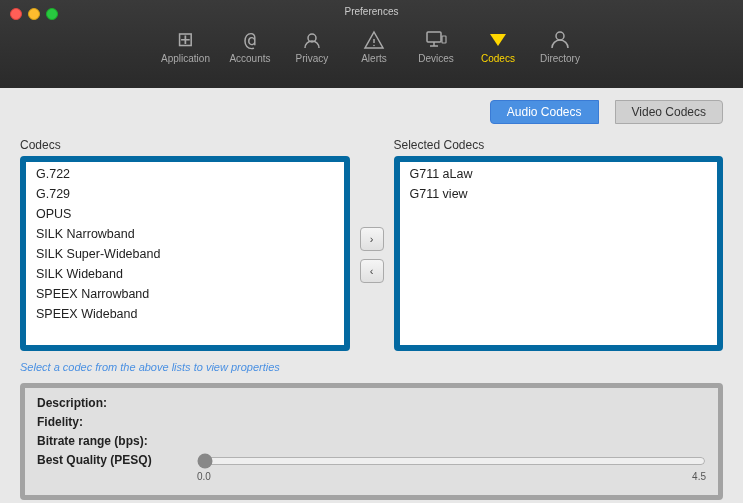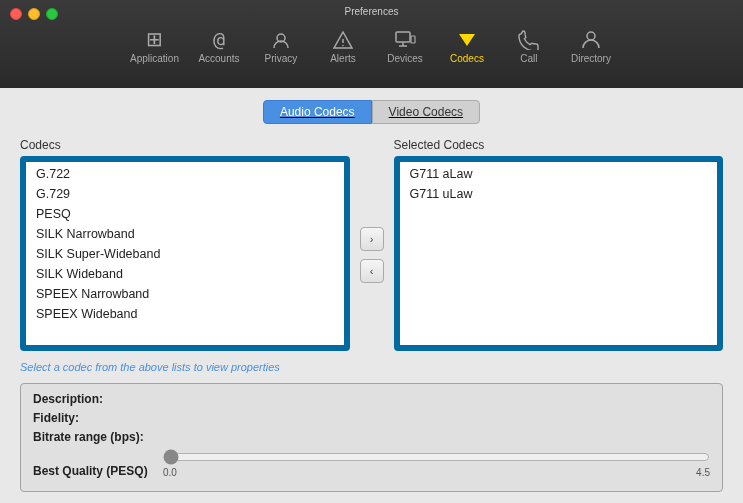--- a/index.html
+++ b/index.html
@@ -72,24 +72,23 @@
     .toolbar-item.active .label { color: #ffd700; }
     .toolbar-item.active .icon { color: #ffd700; }
 
     .content {
       background: #e8e8e8;
       padding: 12px 20px;
       flex: 1;
     }
     .tab-bar {
       display: flex;
-      justify-content: center;
-      gap: 0;
+      justify-content: flex-end;
+      gap: 16px;
       margin-bottom: 14px;
-      text-decoration: underline;
     }
     .tab-btn {
       padding: 4px 16px;
       border: 1px solid #aaa;
       background: #d0d0d0;
       font-size: 12px;
       cursor: pointer;
       color: #333;
     }
     .tab-btn:first-child {
@@ -154,42 +153,43 @@
 
     .hint-text {
       font-size: 11px;
       color: #555;
       margin-bottom: 10px;
     }
     .hint-text span { color: #4a90e2; font-style: italic; }
 
     .properties-section {
       background: #e0e0e0;
-      border: 1px solid #a3a3a3;
+      border: 5px solid #a3a3a3;
       border-radius: 4px;
       padding: 8px 12px;
     }
     .prop-row {
       display: flex;
       align-items: center;
       margin-bottom: 5px;
       font-size: 12px;
     }
     .prop-label {
       font-weight: 600;
       color: #222;
       min-width: 130px;
     }
     .prop-value {
       color: #444;
     }
     .slider-row {
       display: flex;
-      align-items: flex-end;
+      align-items: flex-start;
       width: 100%;
+      gap: 30px;
     }
     .slider-label { font-weight: 600; color: #222; min-width: 130px; font-size: 12px; }
     .slider-container {
       flex: 1;
       display: flex;
       flex-direction: column;
     }
     .slider-labels {
       display: flex;
       justify-content: space-between;
@@ -257,28 +257,20 @@
 
       <div class="toolbar-item active">
         <span class="icon" style="color:#ffd700;">
           <svg width="22" height="22" viewBox="0 0 22 22" fill="#ffd700" style="vertical-align:middle;">
             <polygon points="11,18 3,6 19,6"></polygon>
           </svg>
         </span>
         <span class="label" style="color:#ffd700;">Codecs</span>
       </div>
 
-      <div class="toolbar-item">
-        <span class="icon">
-          <svg width="22" height="22" viewBox="0 0 22 22" fill="none" style="vertical-align:middle;">
-            <path d="M5 3a2 2 0 0 1 2 2c0 1.5.3 3 .8 4.3l-1.5 1.5a13.5 13.5 0 0 0 5.9 5.9l1.5-1.5c1.3.5 2.8.8 4.3.8a2 2 0 0 1 2 2v3a2 2 0 0 1-2 2C7.6 23 1 16.4 1 8a2 2 0 0 1 2-2z" stroke="#aaa" stroke-width="1.4" fill="none"></path>
-          </svg>
-        </span>
-        <span class="label">Call</span>
-      </div>
 
       <div class="toolbar-item">
         <span class="icon">
           <svg width="22" height="22" viewBox="0 0 22 22" fill="none" style="vertical-align:middle;">
             <circle cx="11" cy="8" r="4" stroke="#aaa" stroke-width="1.5" fill="none"></circle>
             <path d="M3 20c0-4.4 3.6-8 8-8s8 3.6 8 8" stroke="#aaa" stroke-width="1.5" fill="none"></path>
           </svg>
         </span>
         <span class="label">Directory</span>
       </div>
@@ -293,21 +285,21 @@
       <button class="tab-btn">Video Codecs</button>
     </div>
 
     <div class="codec-section">
 
       <div class="codec-panel">
         <div class="codec-panel-title">Codecs</div>
         <div class="codec-list">
           <div class="codec-list-item">G.722</div>
           <div class="codec-list-item">G.729</div>
-          <div class="codec-list-item">PESQ</div>
+          <div class="codec-list-item">OPUS</div>
           <div class="codec-list-item">SILK Narrowband</div>
           <div class="codec-list-item">SILK Super-Wideband</div>
           <div class="codec-list-item">SILK Wideband</div>
           <div class="codec-list-item">SPEEX Narrowband</div>
           <div class="codec-list-item">SPEEX Wideband</div>
         </div>
       </div>
 
       <div class="arrow-col">
         <div class="arrow-btn">
@@ -315,21 +307,21 @@
         </div>
         <div class="arrow-btn">
           <span>‹</span>
         </div>
       </div>
 
       <div class="codec-panel">
         <div class="codec-panel-title">Selected Codecs</div>
         <div class="codec-list">
           <div class="codec-list-item">G711 aLaw</div>
-          <div class="codec-list-item">G711 uLaw</div>
+          <div class="codec-list-item">G711 view</div>
         </div>
       </div>
     </div>
 
     <div class="hint-text">
       <span>Select a codec from the </span><span style="color:#4a90e2; cursor:pointer;">above lists</span><span> to view properties</span>
     </div>
 
     <div class="properties-section">
       <div class="prop-row">

